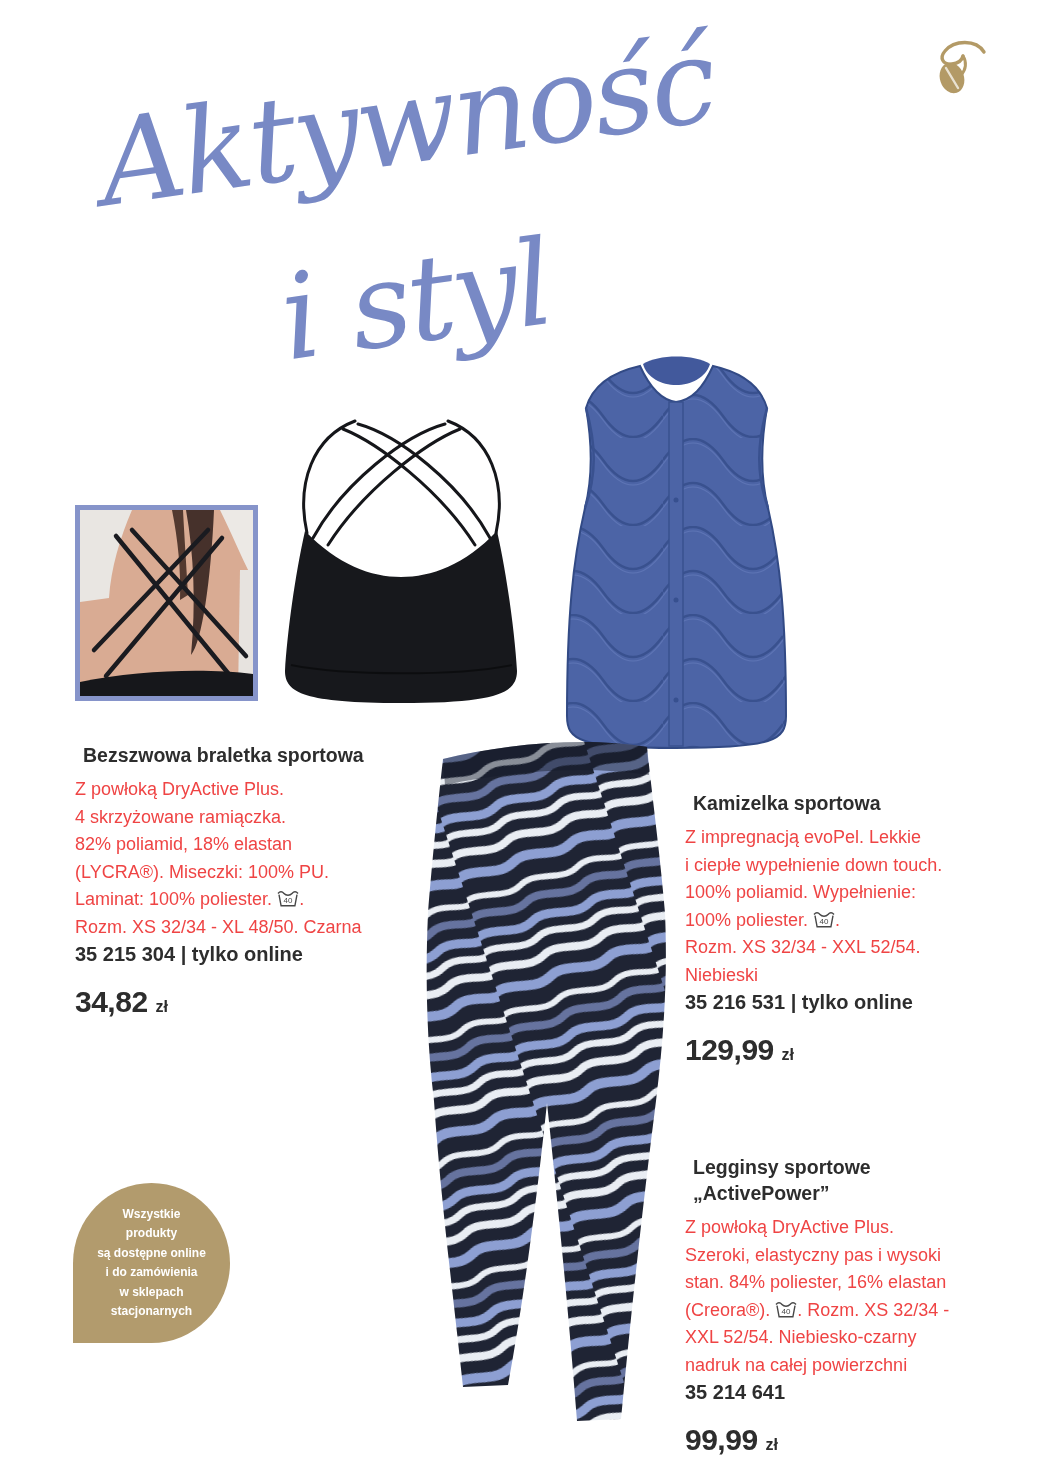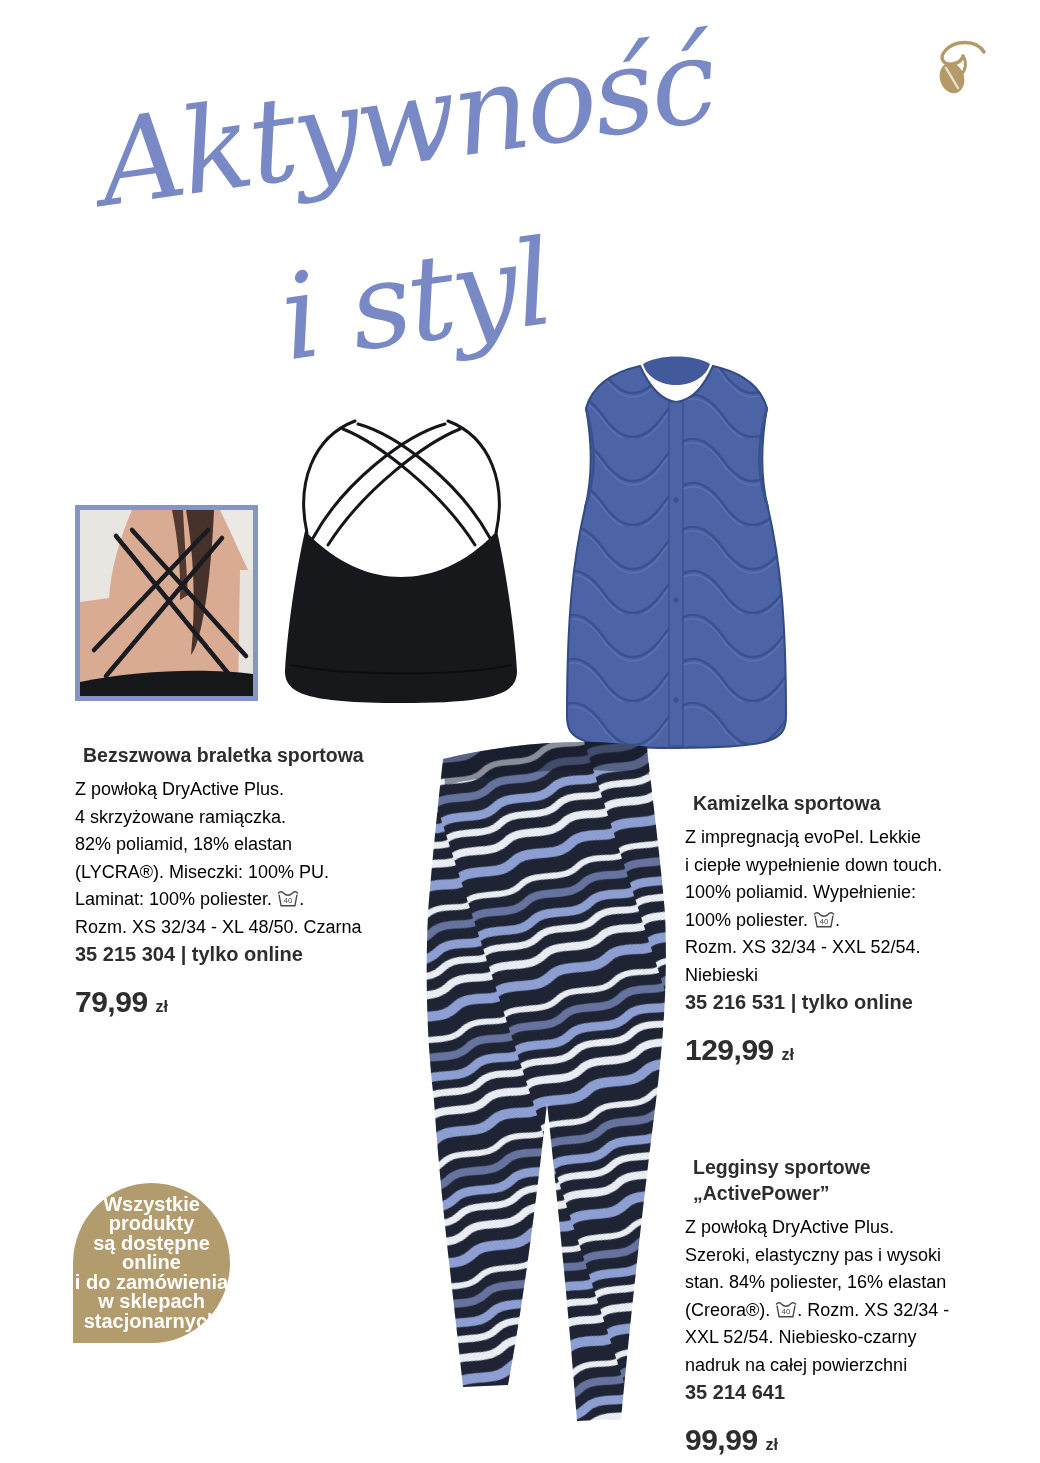--- a/index.html
+++ b/index.html
@@ -22,30 +22,30 @@
   .bra-img{position:absolute;left:283px;top:413px;width:237px;height:297px;}
   .vest-img{position:absolute;left:543px;top:350px;width:267px;height:417px;}
   .leggings-img{position:absolute;left:413px;top:733px;width:267px;height:700px;}
 
   
   .product{position:absolute;color:#4a4a4a;}
   .p1{left:75px;top:734px;width:330px;}
   .p2{left:685px;top:782px;width:320px;}
   .p3{left:685px;top:1146px;width:320px;}
   .product h3{font-size:19.5px;line-height:26px;margin:8px;color:#2d2d2d;font-weight:bold;}
-  .product .desc{font-size:18px;line-height:27.5px;margin:2px 0 0;color:#000000;}
+  .product .desc{font-size:18px;line-height:27.5px;margin:2px 0 0;color:#ef4444;}
   .product .sku{font-size:20px;line-height:27.5px;margin:0;font-weight:bold;color:#2d2d2d;}
   .product .price{margin-top:16px;font-size:30px;font-weight:bold;color:#2d2d2d;letter-spacing:-0.5px;}
   .product .price .cur{font-size:16px;letter-spacing:0;}
   .wash{width:22px;height:18px;vertical-align:-2px;display:inline-block;}
 
   
   .badge{position:absolute;left:73px;top:1183px;width:157px;height:160px;background:#b29b6d;
          border-radius:50% 50% 50% 0;display:flex;align-items:center;justify-content:center;}
-  .badge .badge-text{color:#ffffff;font-size:20px;line-height:19.5px;font-weight:bold;text-align:center;}
+  .badge .badge-text{color:#ffffff;font-size:12px;line-height:19.5px;font-weight:bold;text-align:center;}
 </style>
 </head>
 <body>
 
 <div class="canvas">
 
   <svg class="logo" viewBox="0 0 64 68">
     <path d="M56,18 C48,5 26,6 17,17 C11,24 15,31 24,30 C30,29.4 34,26 35,22" fill="none" stroke="#b39a66" stroke-width="3.4" stroke-linecap="round"></path>
     <ellipse cx="24" cy="44" rx="12" ry="15.5" transform="rotate(-18 24 44)" fill="#b39a66"></ellipse>
     <path d="M18,34 L30,54" stroke="#e9e2d2" stroke-width="2.4" stroke-linecap="round"></path>
@@ -136,21 +136,21 @@
 
   <div class="product p1">
     <h3>Bezszwowa braletka sportowa</h3>
     <p class="desc">Z powłoką DryActive Plus.<br>4 skrzyżowane ramiączka.<br>82% poliamid, 18% elastan<br>(LYCRA®). Miseczki: 100% PU.<br>Laminat: 100% poliester.  <svg class="wash" viewBox="0 0 22 18">
           <path d="M1,4.5 C3,2.2 5,2.2 7,4.5 C9,6.8 13,6.8 15,4.5 C17,2.2 19,2.2 21,4.5" fill="none" stroke="#474747" stroke-width="1.4"></path>
           <path d="M2,5.6 L4.1,16.8 L17.9,16.8 L20,5.6" fill="none" stroke="#474747" stroke-width="1.4"></path>
           <text x="11" y="14.4" font-size="8" font-family="Liberation Sans, sans-serif" fill="#474747" text-anchor="middle">40</text>
         </svg>.<br>Rozm. XS 32/34 - XL 48/50. Czarna</p>
     <p class="sku">35 215 304 | tylko online</p>
     <div class="price">
-      <span>79,99</span>
+      <span>34,82</span>
       <span class="cur">zł</span>
     </div>
   </div>
 
   <div class="product p2">
     <h3>Kamizelka sportowa</h3>
     <p class="desc">Z impregnacją evoPel. Lekkie<br>i ciepłe wypełnienie down touch.<br>100% poliamid. Wypełnienie:<br>100% poliester.  <svg class="wash" viewBox="0 0 22 18">
           <path d="M1,4.5 C3,2.2 5,2.2 7,4.5 C9,6.8 13,6.8 15,4.5 C17,2.2 19,2.2 21,4.5" fill="none" stroke="#474747" stroke-width="1.4"></path>
           <path d="M2,5.6 L4.1,16.8 L17.9,16.8 L20,5.6" fill="none" stroke="#474747" stroke-width="1.4"></path>
           <text x="11" y="14.4" font-size="8" font-family="Liberation Sans, sans-serif" fill="#474747" text-anchor="middle">40</text>

